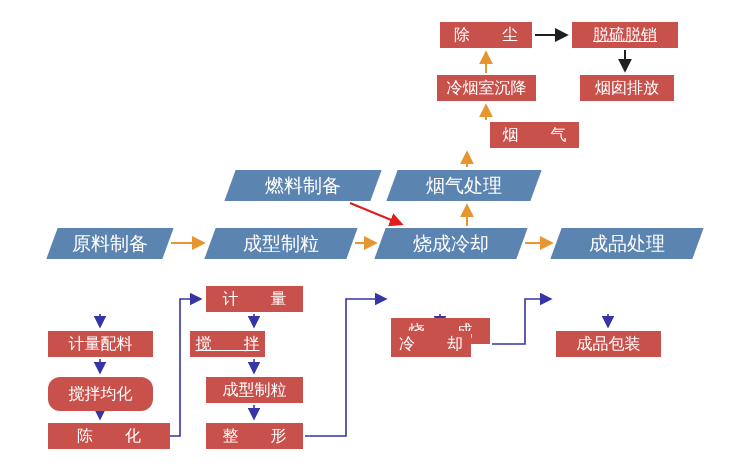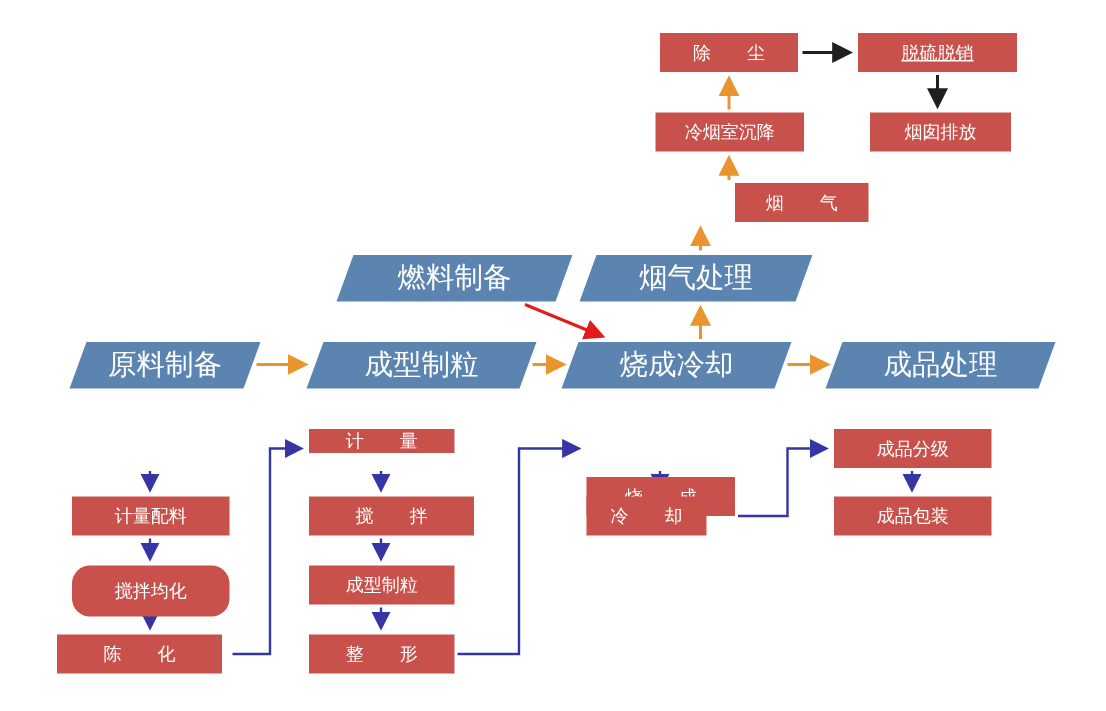--- a/index.html
+++ b/index.html
@@ -13,21 +13,21 @@
     overflow: hidden;
   }
   .arrows { position: absolute; left: 0; top: 0; }
   .rbox {
     position: absolute;
     background: #C9514C;
     color: #ffffff;
     display: flex;
     align-items: center;
     justify-content: center;
-    font-size: 12px;
+    font-size: 16px;
     line-height: 1;
     white-space: pre;
   }
   .pgram {
     position: absolute;
     background: #5B84B1;
     transform: skewX(-20deg);
     display: flex;
     align-items: center;
     justify-content: center;
@@ -116,26 +116,25 @@
   </div>
   <div class="pgram" style="left:380px; top:228px; width:142px; height:31px;">
     <span>烧成冷却</span>
   </div>
   <div class="pgram" style="left:556px; top:228px; width:142px; height:31px;">
     <span>成品处理</span>
   </div>
 
   <div class="rbox" style="left:48px; top:331px; width:105px; height:26px;">计量配料</div>
   <div class="rbox" style="left:48px; top:377px; width:105px; height:34px;border-radius:12px;">搅拌均化</div>
-  <div class="rbox" style="left:38px; top:423px; width:110px; height:26px;">陈　　化</div>
+  <div class="rbox" style="left:48px; top:423px; width:122px; height:26px;">陈　　化</div>
 
-  <div class="rbox" style="left:206px; top:286px; width:97px; height:16px;">计　　量</div>
-  <div class="rbox" style="left:206px; top:331px; width:110px; height:26px;">搅　　拌</div>
+  <div class="rbox" style="left:206px; top:286px; width:97px; height:26px;">计　　量</div>
+  <div class="rbox" style="left:190px; top:331px; width:75px; height:26px;text-decoration:underline;">搅　　拌</div>
   <div class="rbox" style="left:206px; top:377px; width:97px; height:26px;">成型制粒</div>
   <div class="rbox" style="left:206px; top:423px; width:97px; height:26px;">整　　形</div>
 
   <div class="rbox" style="left:391px; top:286px; width:99px; height:26px;margin-top:32px;">烧　　成</div>
   <div class="rbox" style="left:391px; top:331px; width:80px; height:26px;">冷　　却</div>
 
-  <div class="rbox" style="left:556px; top:286px; width:105px; height:26px;">成品分级</div>
   <div class="rbox" style="left:556px; top:331px; width:105px; height:26px;">成品包装</div>
 
 </div>
 
 </body></html>

